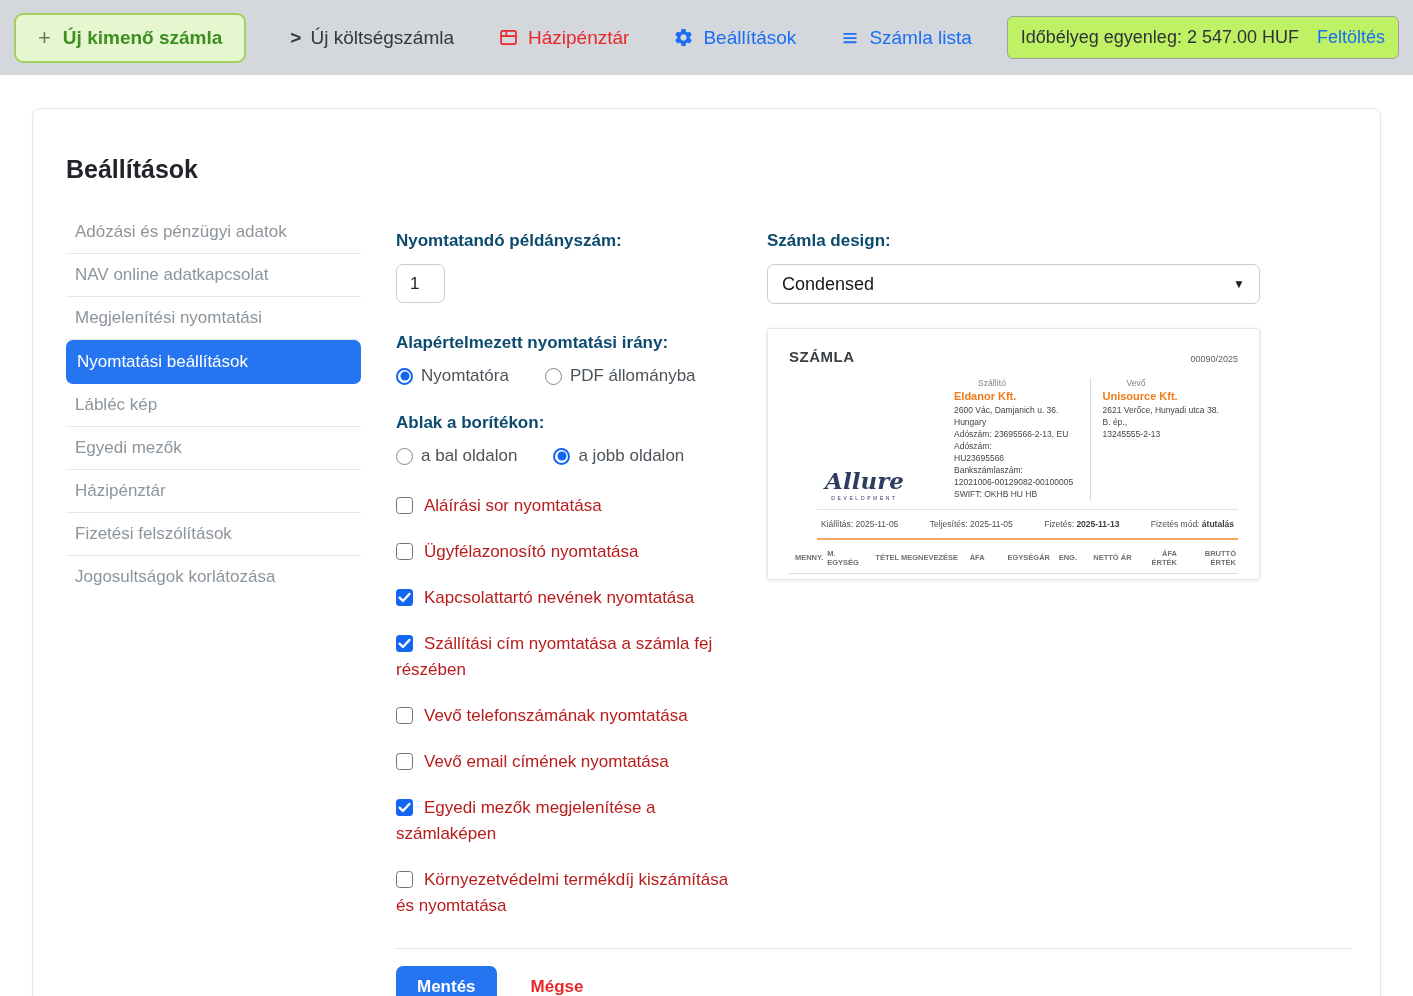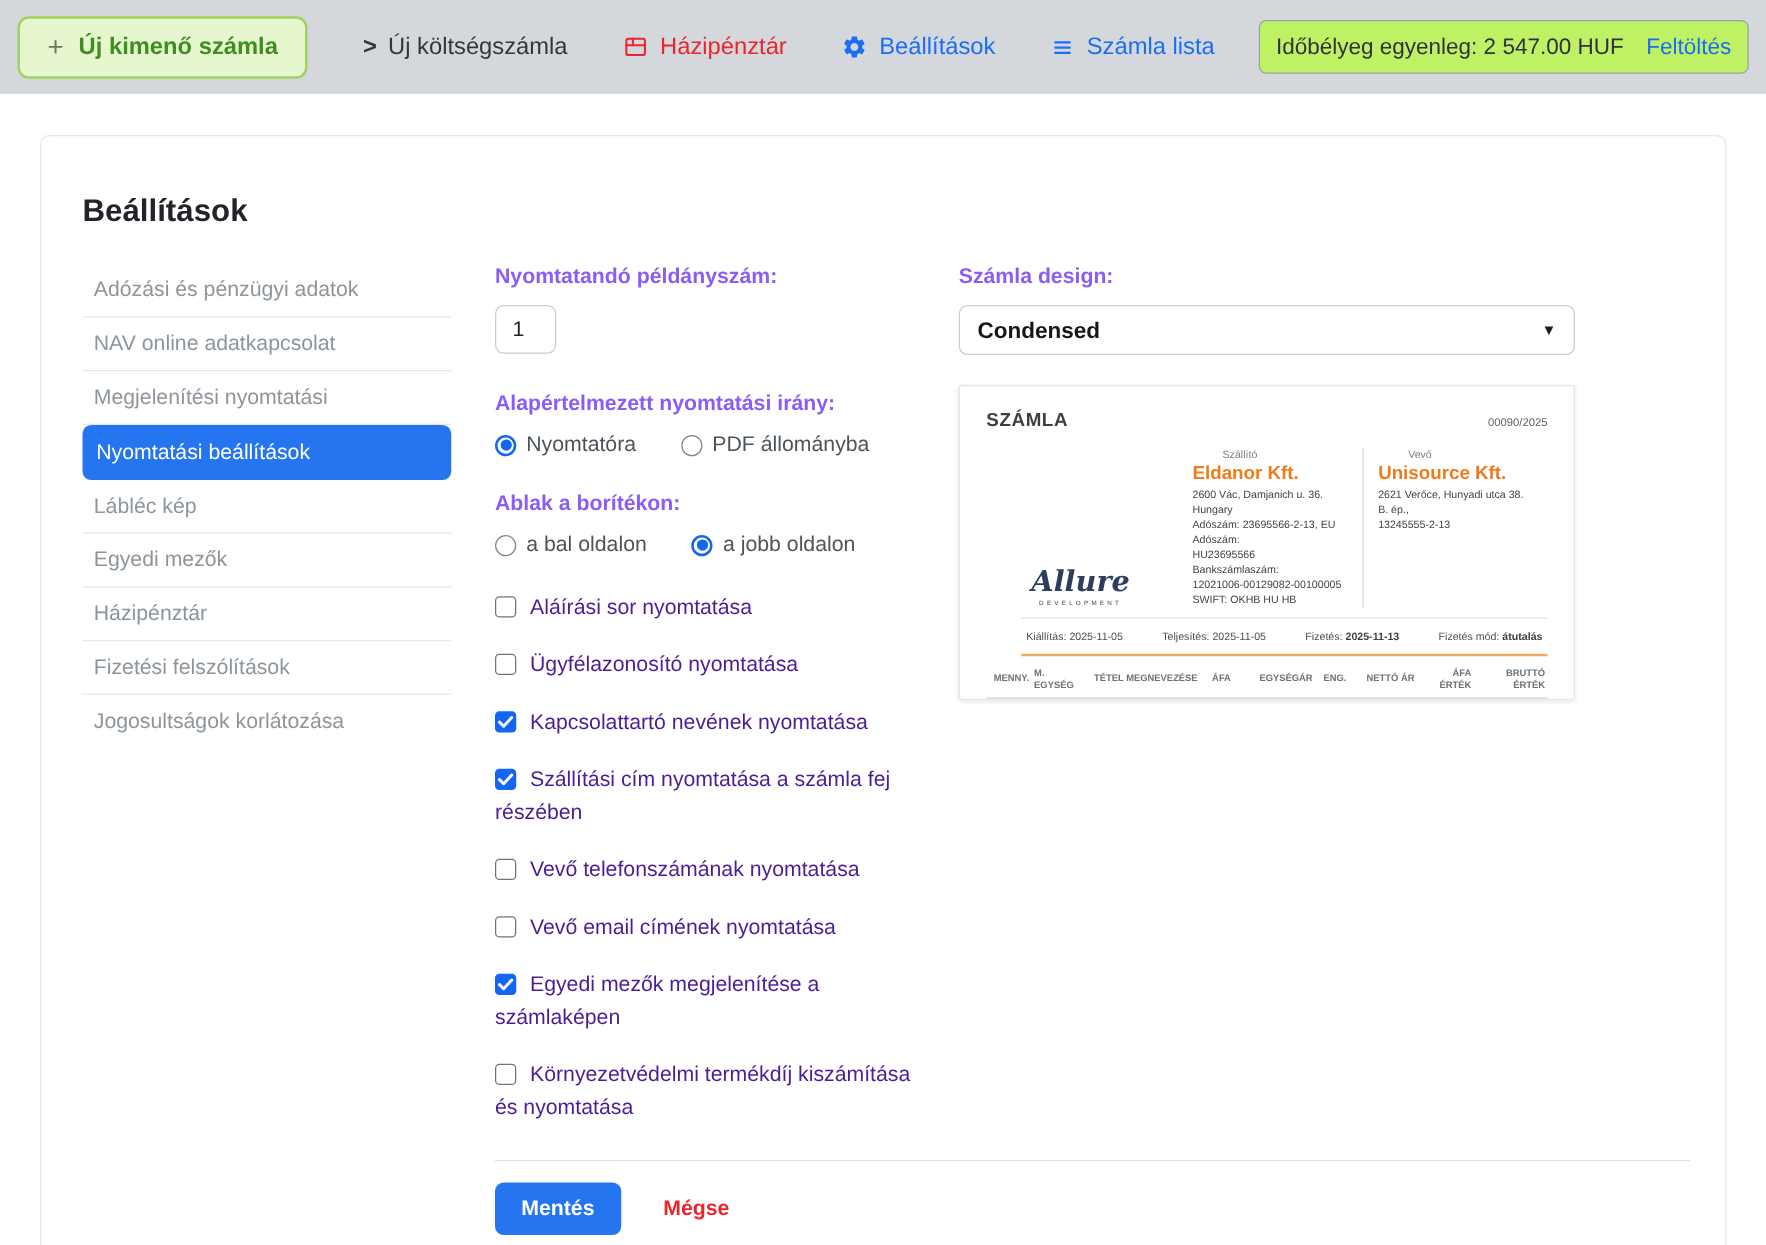--- a/index.html
+++ b/index.html
@@ -56,58 +56,58 @@
     padding:11px 9px; border-bottom:1px solid #e6e8ea;
     cursor:pointer; text-decoration:none;
   }
   .side-item:last-child { border-bottom:none; }
   .side-item.active {
     background:var(--accent); color:#fff; border-radius:7px;
     border-bottom:none; font-weight:500; padding:12px 11px;
   }
   
   .col-mid { width:334px; flex:none; margin-left:35px; }
-  .f-label { font-size:17px; font-weight:700; color:#8b5cf6; margin-bottom:13px; }
+  .f-label { font-size:17px; font-weight:700; color:#0c4a6e; margin-bottom:13px;margin-top:20px; }
   .copies-input {
     width:49px; height:39px; border:1px solid #c8cdd2; border-radius:7px;
     font-size:17px; color:#212529; padding:0 0 0 13px; font-family:inherit; outline:none;
   }
   .field { margin-bottom:30px; }
   .field.tight { margin-bottom:27px; }
   .radio-row { display:flex; align-items:center; gap:36px; }
   .radio-opt { display:inline-flex; align-items:center; gap:8px; font-size:17px; color:#4c545b; cursor:pointer; }
   .rb {
     width:17px; height:17px; border-radius:50%; flex:none;
     border:1.5px solid #80878e; background:#fff; position:relative;
   }
   .rb.on { border:2px solid #1266f1; }
   .rb.on::after {
     content:""; position:absolute; left:50%; top:50%; transform:translate(-50%,-50%);
     width:9px; height:9px; border-radius:50%; background:#1266f1;
   }
-  .check-row { margin-bottom:20px; font-size:17px; color:#4c1d95; line-height:26px; }
+  .check-row { margin-bottom:20px; font-size:17px; color:#b91c1c; line-height:26px; }
   .cb {
     display:inline-block; width:17px; height:17px; border-radius:3.5px;
     border:1.5px solid #6d747b; background:#fff; vertical-align:-3px; margin-right:11px;
   }
   .cb.on { border:none; background:#1266f1; padding:0; }
   .cb.on svg { display:block; width:17px; height:17px; }
   .mid-divider { border:none; border-top:1px solid #dfe3e6; width:956px; margin:29px 0 0; }
   .actions { margin-top:17px; display:flex; align-items:center; }
   .btn-save {
     background:var(--accent); color:#fff; border:none; border-radius:7px;
     font-size:17px; font-weight:700; padding:11px 21px; cursor:pointer; font-family:inherit;
   }
   .btn-cancel { color:var(--red); font-size:17px; font-weight:700; margin-left:34px; cursor:pointer; text-decoration:none; }
   
   .col-right { width:494px; flex:none; margin-left:37px; }
   .select-wrap {
     width:493px; height:40px; border:1px solid #c8cdd2; border-radius:7px;
     display:flex; align-items:center; justify-content:space-between;
-    padding:0 14px; font-size:18px; color:#14171a; cursor:pointer; background:#fff;font-weight:bold;
+    padding:0 14px; font-size:18px; color:#14171a; cursor:pointer; background:#fff;
   }
   .select-wrap .arrow { font-size:12px; color:#1c1f22; }
   
   .preview {
     margin-top:24px; width:493px; height:252px;
     border:1px solid #e4e7e9; border-radius:3px; background:#fff;
     box-shadow:0 1px 4px rgba(0,0,0,.09);
     padding:19px 21px 0; overflow:hidden;
   }
   .pv-head { display:flex; justify-content:space-between; align-items:baseline; }
@@ -116,21 +116,21 @@
   .pv-parties { display:flex; margin-top:13px; min-height:97px; }
   .pv-logo { width:165px; flex:none; display:flex; flex-direction:column; align-items:center; justify-content:flex-end; padding-right:14px; }
   .pv-logo-name {
     font-family:"DejaVu Serif", serif; font-style:italic; font-weight:700;
     font-size:23px; color:#2e3c5e; line-height:1;
   }
   .pv-logo-sub { font-size:5px; letter-spacing:2.6px; color:#2e3c5e; margin-top:3px; }
   .pv-col { flex:1; padding-right:10px; }
   .pv-col.buyer { border-left:1px solid #d8dbde; padding-left:12px; }
   .pv-party-label { font-size:8.5px; color:#7a7f84; margin-bottom:2px;margin-left:24px; }
-  .pv-party-name { font-size:15px; font-weight:700; color:var(--orange); margin-bottom:2px; }
+  .pv-party-name { font-size:11px; font-weight:700; color:var(--orange); margin-bottom:2px; }
   .pv-line { font-size:8.5px; color:#3f4449; line-height:1.42; }
   .pv-dates {
     border-top:1px solid #e0e3e5; border-bottom:2px solid var(--orange-line);
     margin-top:8px; padding:9px 4px; display:flex; justify-content:space-between;
     font-size:8.5px; color:#4a4f54;margin-left:28px;
   }
   .pv-date-item b { font-weight:700; color:#3a3f44; }
   table.pv-table { width:100%; border-collapse:collapse; margin-top:4px; }
   .pv-table th {
     font-size:7.5px; font-weight:600; color:#6d7277; padding:5px 2px;

